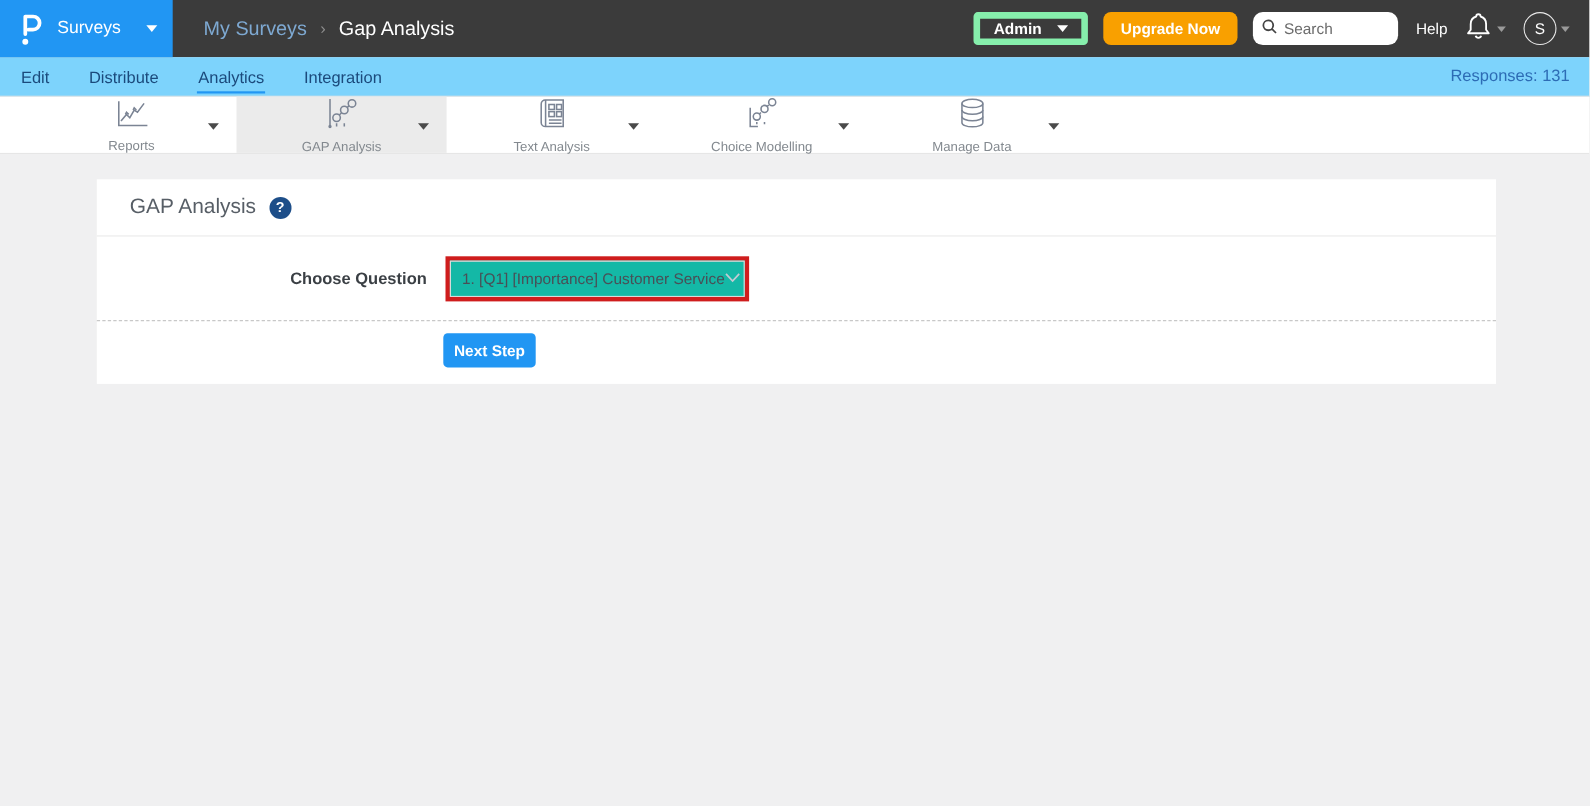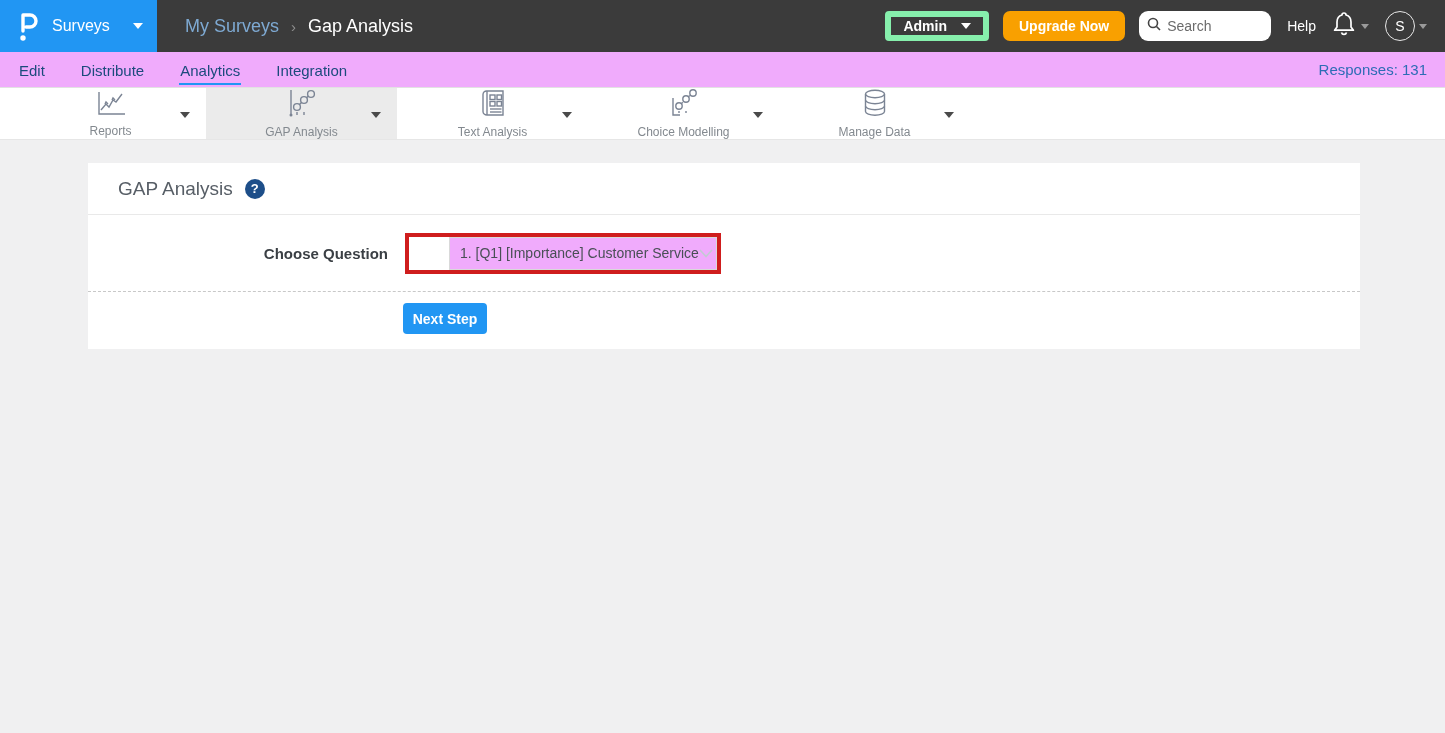--- a/index.html
+++ b/index.html
@@ -21,43 +21,43 @@
   .upgrade-btn { margin-left:14px; background:#f9a000; color:#fff; font-size:14px; font-weight:bold; border:none; border-radius:7px; height:30px; padding:0 16px; cursor:pointer; }
   .search-box { margin-left:14px; background:#fff; border-radius:9px; height:30px; width:132px; display:flex; align-items:center; padding:0 8px; gap:6px; }
   .search-box input { border:none; outline:none; width:90px; font-size:14px; color:#333; font-family:"Liberation Sans", sans-serif; }
   .search-box input::placeholder { color:#6b6b6b; }
   .help-link { margin-left:16px; color:#fff; font-size:14px; cursor:pointer; }
   .bell-wrap { margin-left:16px; display:flex; align-items:center; gap:5px; cursor:pointer; }
   .avatar-wrap { margin-left:16px; display:flex; align-items:center; gap:4px; cursor:pointer; }
   .avatar { width:30px; height:30px; border:1.5px solid #e8e8e8; border-radius:50%; color:#fff; font-size:14px; display:flex; align-items:center; justify-content:center; }
 
   
-  .subnav { height:36px; background:#f0abfc; border-bottom:1px solid #e2e2e2; display:flex; align-items:center; padding:0 18px; }
+  .subnav { height:36px; background:#7dd3fc; border-bottom:1px solid #e2e2e2; display:flex; align-items:center; padding:0 18px; }
   .subnav-item { font-size:15px; color:#1b4a7c; margin-right:34px; padding:7px 1px 6px; cursor:pointer; }
   .subnav-item.active { border-bottom:2px solid #2196f3; padding-bottom:4px; }
   .responses { margin-left:auto; color:#2d6cb5; font-size:15px; }
 
   
-  .tabbar { height:52px; background:#fff; display:flex; padding-left:15px; border-bottom:1px solid #e6e6e6; }
+  .tabbar { height:52px; background:#fff; display:flex; padding-left:24px; border-bottom:1px solid #e6e6e6; }
   .tab { width:191px; position:relative; display:flex; flex-direction:column; align-items:center; justify-content:center; gap:3px; cursor:pointer; }
   .tab.active { background:#ebebeb; }
   .tab-label { font-size:12px; color:#83898f; }
   .tab-caret { position:absolute; right:16px; top:50%; margin-top:-2px; width:0; height:0; border-left:5px solid transparent; border-right:5px solid transparent; border-top:6px solid #4a4a4a; cursor:pointer; }
   .tab svg { stroke:#7b8494; fill:none; stroke-width:1.4; }
 
   
   .page { height:593px; background:#f0f0f1; }
   .card { margin:23px 0 0 88px; width:1272px; background:#fff; }
   .card-header { height:52px; display:flex; align-items:center; padding-left:30px; border-bottom:1px solid #e9e9e9; gap:12px; }
   .card-title { font-size:19px; color:#575e66; }
   .help-badge { width:20px; height:20px; border-radius:50%; background:#1d4e89; color:#fff; font-size:13px; font-weight:bold; display:flex; align-items:center; justify-content:center; cursor:pointer; }
   .form-row { height:76px; display:flex; align-items:center; }
   .form-label { width:300px; text-align:right; font-size:15px; font-weight:bold; color:#3a3f44; }
   .red-box { margin-left:17px; border:4px solid #cf1d1d; }
-  .dropdown { width:268px; height:33px; background:#f0abfc; border:1px solid #d9d9d9; display:flex; align-items:center; padding:0 10px; cursor:pointer;margin-left:40px; }
+  .dropdown { width:268px; height:33px; background:#14b8a6; border:1px solid #d9d9d9; display:flex; align-items:center; padding:0 10px; cursor:pointer; }
   .dropdown-value { flex:1; font-size:14px; color:#494f56; white-space:nowrap; }
   .dashed-divider { border-top:1px dashed #c8c8c8; }
   .button-row { padding:11px 0 0 315px; height:57px; }
   .next-btn { width:84px; height:31px; background:#2196f3; color:#fff; font-size:14px; font-weight:bold; border:none; border-radius:4px; cursor:pointer; font-family:"Liberation Sans", sans-serif; }
 </style>
 </head>
 <body>
 
 <div class="topbar">
   <div class="logo-block">

